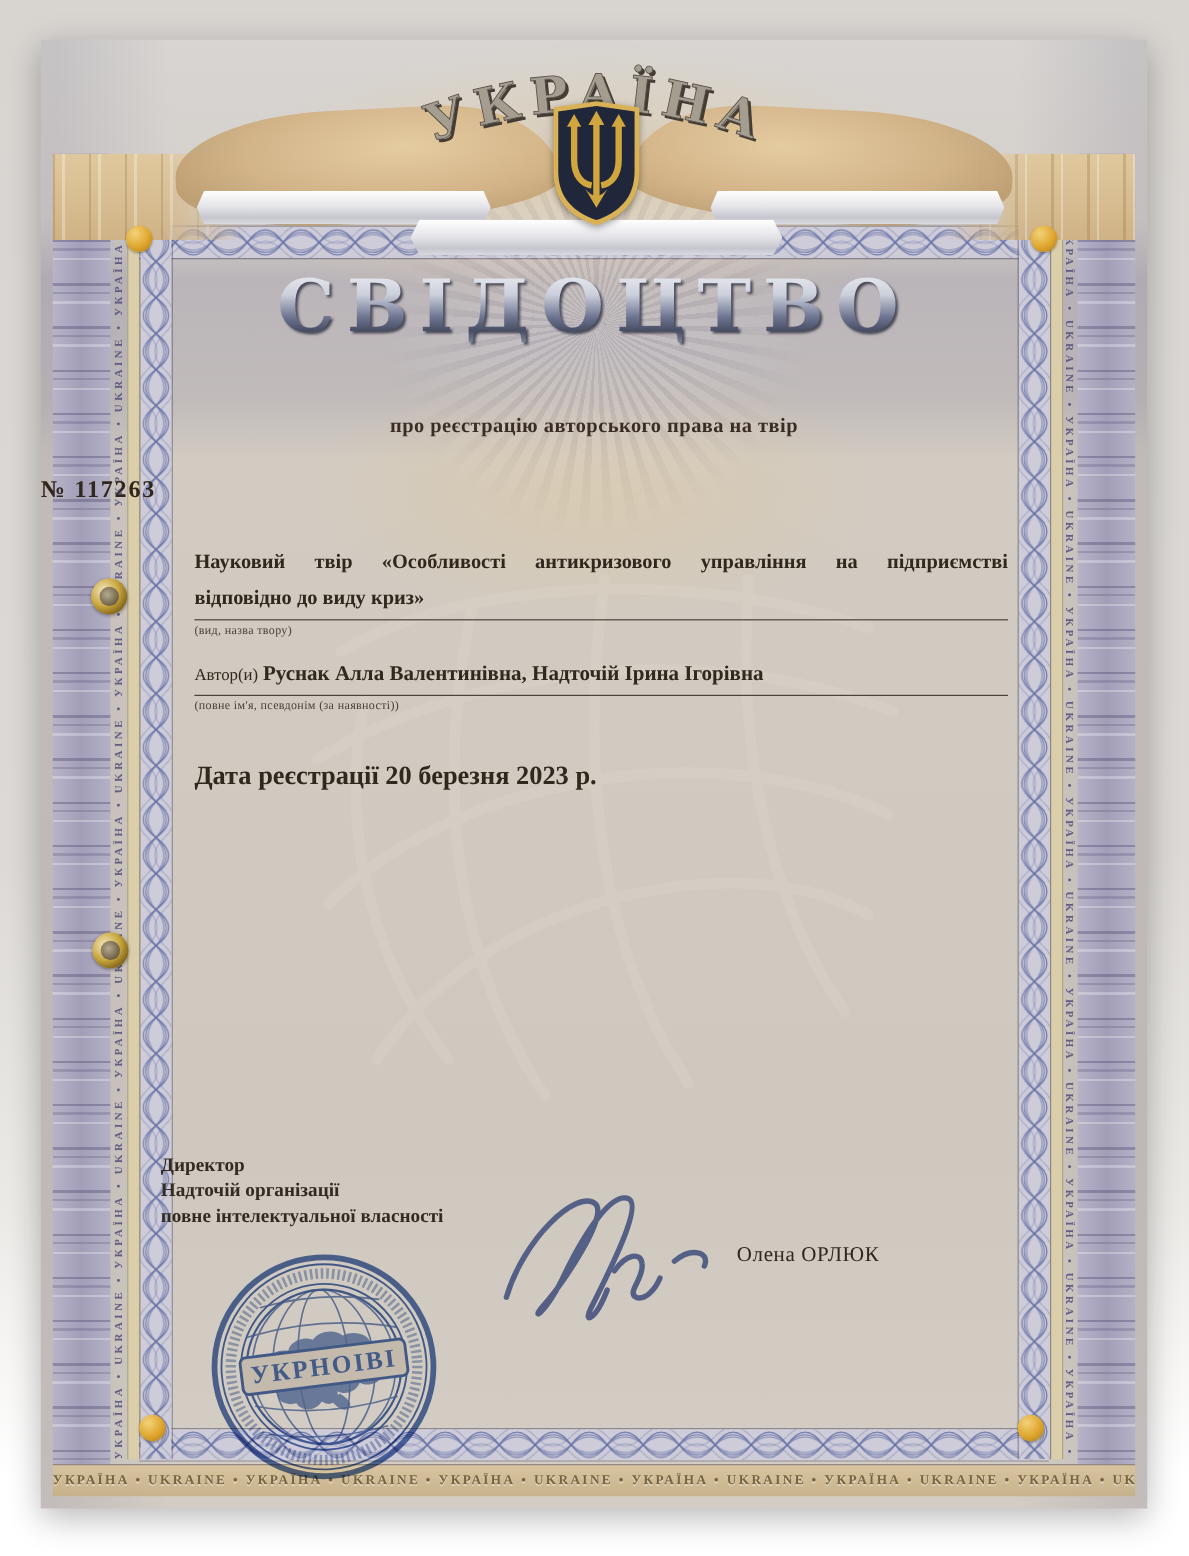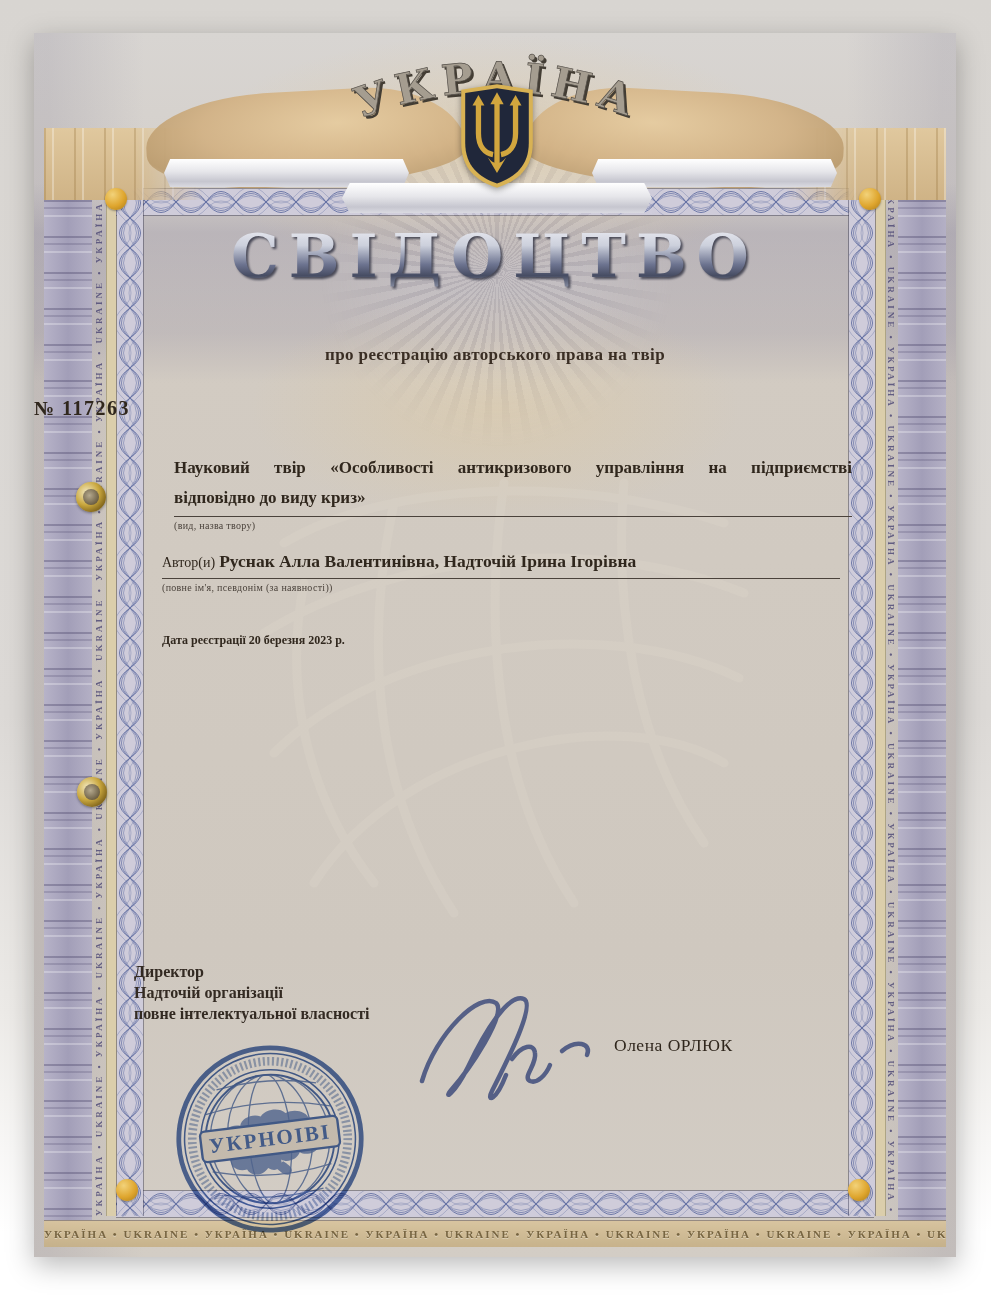--- a/index.html
+++ b/index.html
@@ -80,30 +80,30 @@
   
   .cert-title{position:absolute;left:0;top:188px;width:100%;margin:0;text-align:center;
     font-family:"DejaVu Serif",serif;font-size:60px;font-weight:bold;letter-spacing:10px;
     background:linear-gradient(180deg,#f4f4f8 0%,#ccd0dc 35%,#6d7490 62%,#474d63 78%,#9aa0b4 100%);
     -webkit-background-clip:text;background-clip:text;color:transparent;
     filter:drop-shadow(2px 2px 1px rgba(35,38,55,.75));}
   .subtitle{position:absolute;left:0;top:312px;width:100%;text-align:center;
     font-size:17px;font-weight:bold;color:#3a2e24;letter-spacing:.4px;}
   .cert-number{position:absolute;left:0;top:364px;width:100%;text-align:left;
     font-size:20px;font-weight:bold;color:#30271d;letter-spacing:1.5px;}
-  .work-block{position:absolute;left:140px;top:420px;width:678px;color:#30271d;}
+  .work-block{position:absolute;left:128px;top:420px;width:678px;color:#30271d;}
   .work-line1{font-size:17px;font-weight:bold;line-height:30px;text-align:justify;text-align-last:justify;}
   .work-line2{font-size:17px;font-weight:bold;line-height:30px;}
   .rule{border-bottom:1.4px solid #4a423b;margin-top:3px;}
   .caption{font-size:10px;color:#4a423b;text-align:left;margin-top:3px;letter-spacing:.3px;}
   .authors-row{position:absolute;left:128px;top:516px;width:678px;color:#30271d;}
   .authors-line{line-height:24px;}
   .authors-label{font-size:14px;}
   .authors-names{font-size:17.5px;font-weight:bold;}
-  .date-line{position:absolute;left:128px;top:600px;font-size:12px;font-weight:600;color:#30271d;}
+  .date-line{position:absolute;left:128px;top:600px;font-size:22px;font-weight:600;color:#30271d;}
   .watermark{position:absolute;left:210px;top:430px;opacity:.6;}
   
   .sig-block{position:absolute;left:100px;top:928px;width:330px;
     font-size:16px;font-weight:bold;line-height:21px;color:#332a22;}
   .sig-name{position:absolute;left:580px;top:1002px;font-size:17.5px;font-weight:normal;color:#30271d;letter-spacing:.5px;}
   .signature{position:absolute;left:360px;top:930px;}
   .stamp{position:absolute;left:140px;top:1010px;width:192px;height:192px;
     mix-blend-mode:multiply;opacity:.9;transform:rotate(-4deg);}
   .hiddefs{position:absolute;width:0;height:0;}
 </style>

